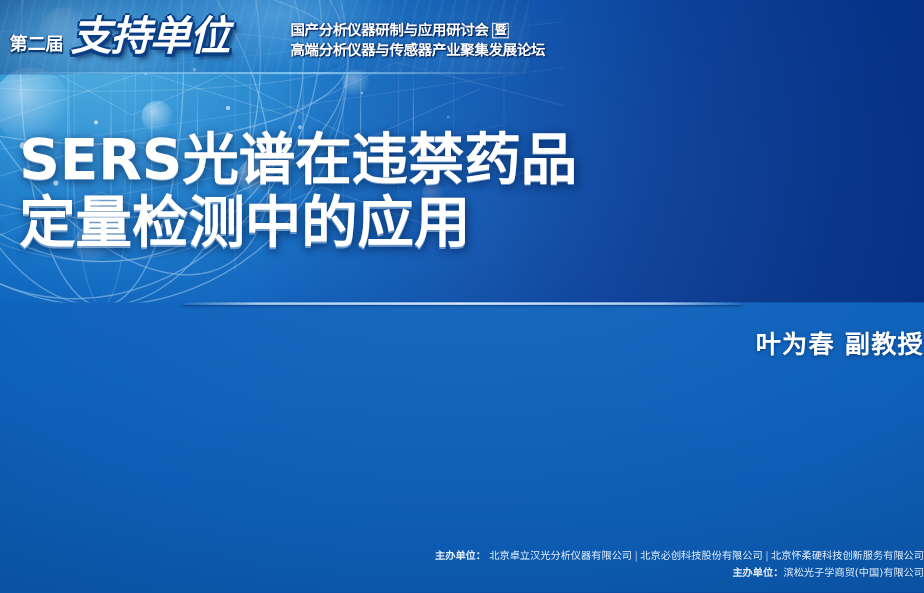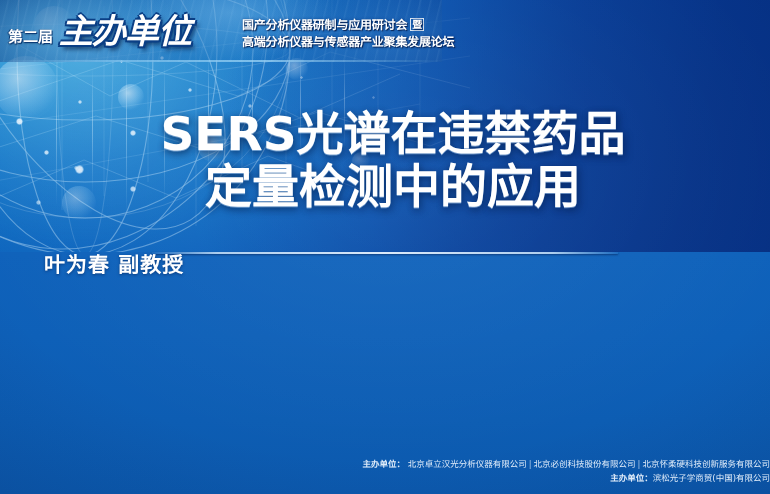--- a/index.html
+++ b/index.html
@@ -184,21 +184,21 @@
     margin-left: 3px;
     line-height: 1.1;
     vertical-align: 1px;
   }
 
   
   .title-block {
     position: absolute;
     left: 16px; right: 0;
     top: 108px;
-    text-align: center;
+    text-align: left;
   }
   .title-line {
     font-family: "DejaVu Sans", "Liberation Sans", sans-serif;
     font-size: 47px;
     font-weight: bold;
     line-height: 1.12;
     color: #ffffff;
     letter-spacing: 0px;
     white-space: nowrap;
     text-shadow:
@@ -220,22 +220,22 @@
       rgba(235,245,255,0.92) 50%,
       rgba(215,235,252,0.78) 86%,
       rgba(200,225,250,0.05) 100%);
     box-shadow: 0 1px 2px rgba(3,28,78,0.55);
   }
 
   
   .speaker-block {
     position: absolute;
     left: 0; right: 0;
-    top: 250px;
-    text-align: left;
+    top: 272px;
+    text-align: right;
     padding-left: 44px;
   }
   .speaker-name {
     font-family: "DejaVu Sans", "Liberation Sans", sans-serif;
     font-size: 21px;
     font-weight: bold;
     color: #ffffff;
     line-height: 1.5;
     letter-spacing: 1px;
     text-shadow: 0 1px 3px rgba(3,26,74,0.55);
@@ -369,21 +369,21 @@
   <div class="bg-vignette"></div>
 
   <div class="header-band">
     <div class="hb-texture"></div>
     <div class="hb-streaks"></div>
     <div class="hb-underline"></div>
   </div>
 
   <div class="logo-wrap">
     <span class="logo-edition">第二届</span>
-    <span class="logo-main">主办单位</span>
+    <span class="logo-main">支持单位</span>
   </div>
 
   <div class="header-sub">
     <div class="header-sub-line">
       <span>国产分析仪器研制与应用研讨会</span><span class="ji">暨</span>
     </div>
     <div class="header-sub-line">高端分析仪器与传感器产业聚集发展论坛</div>
   </div>
 
   <div class="title-block">

